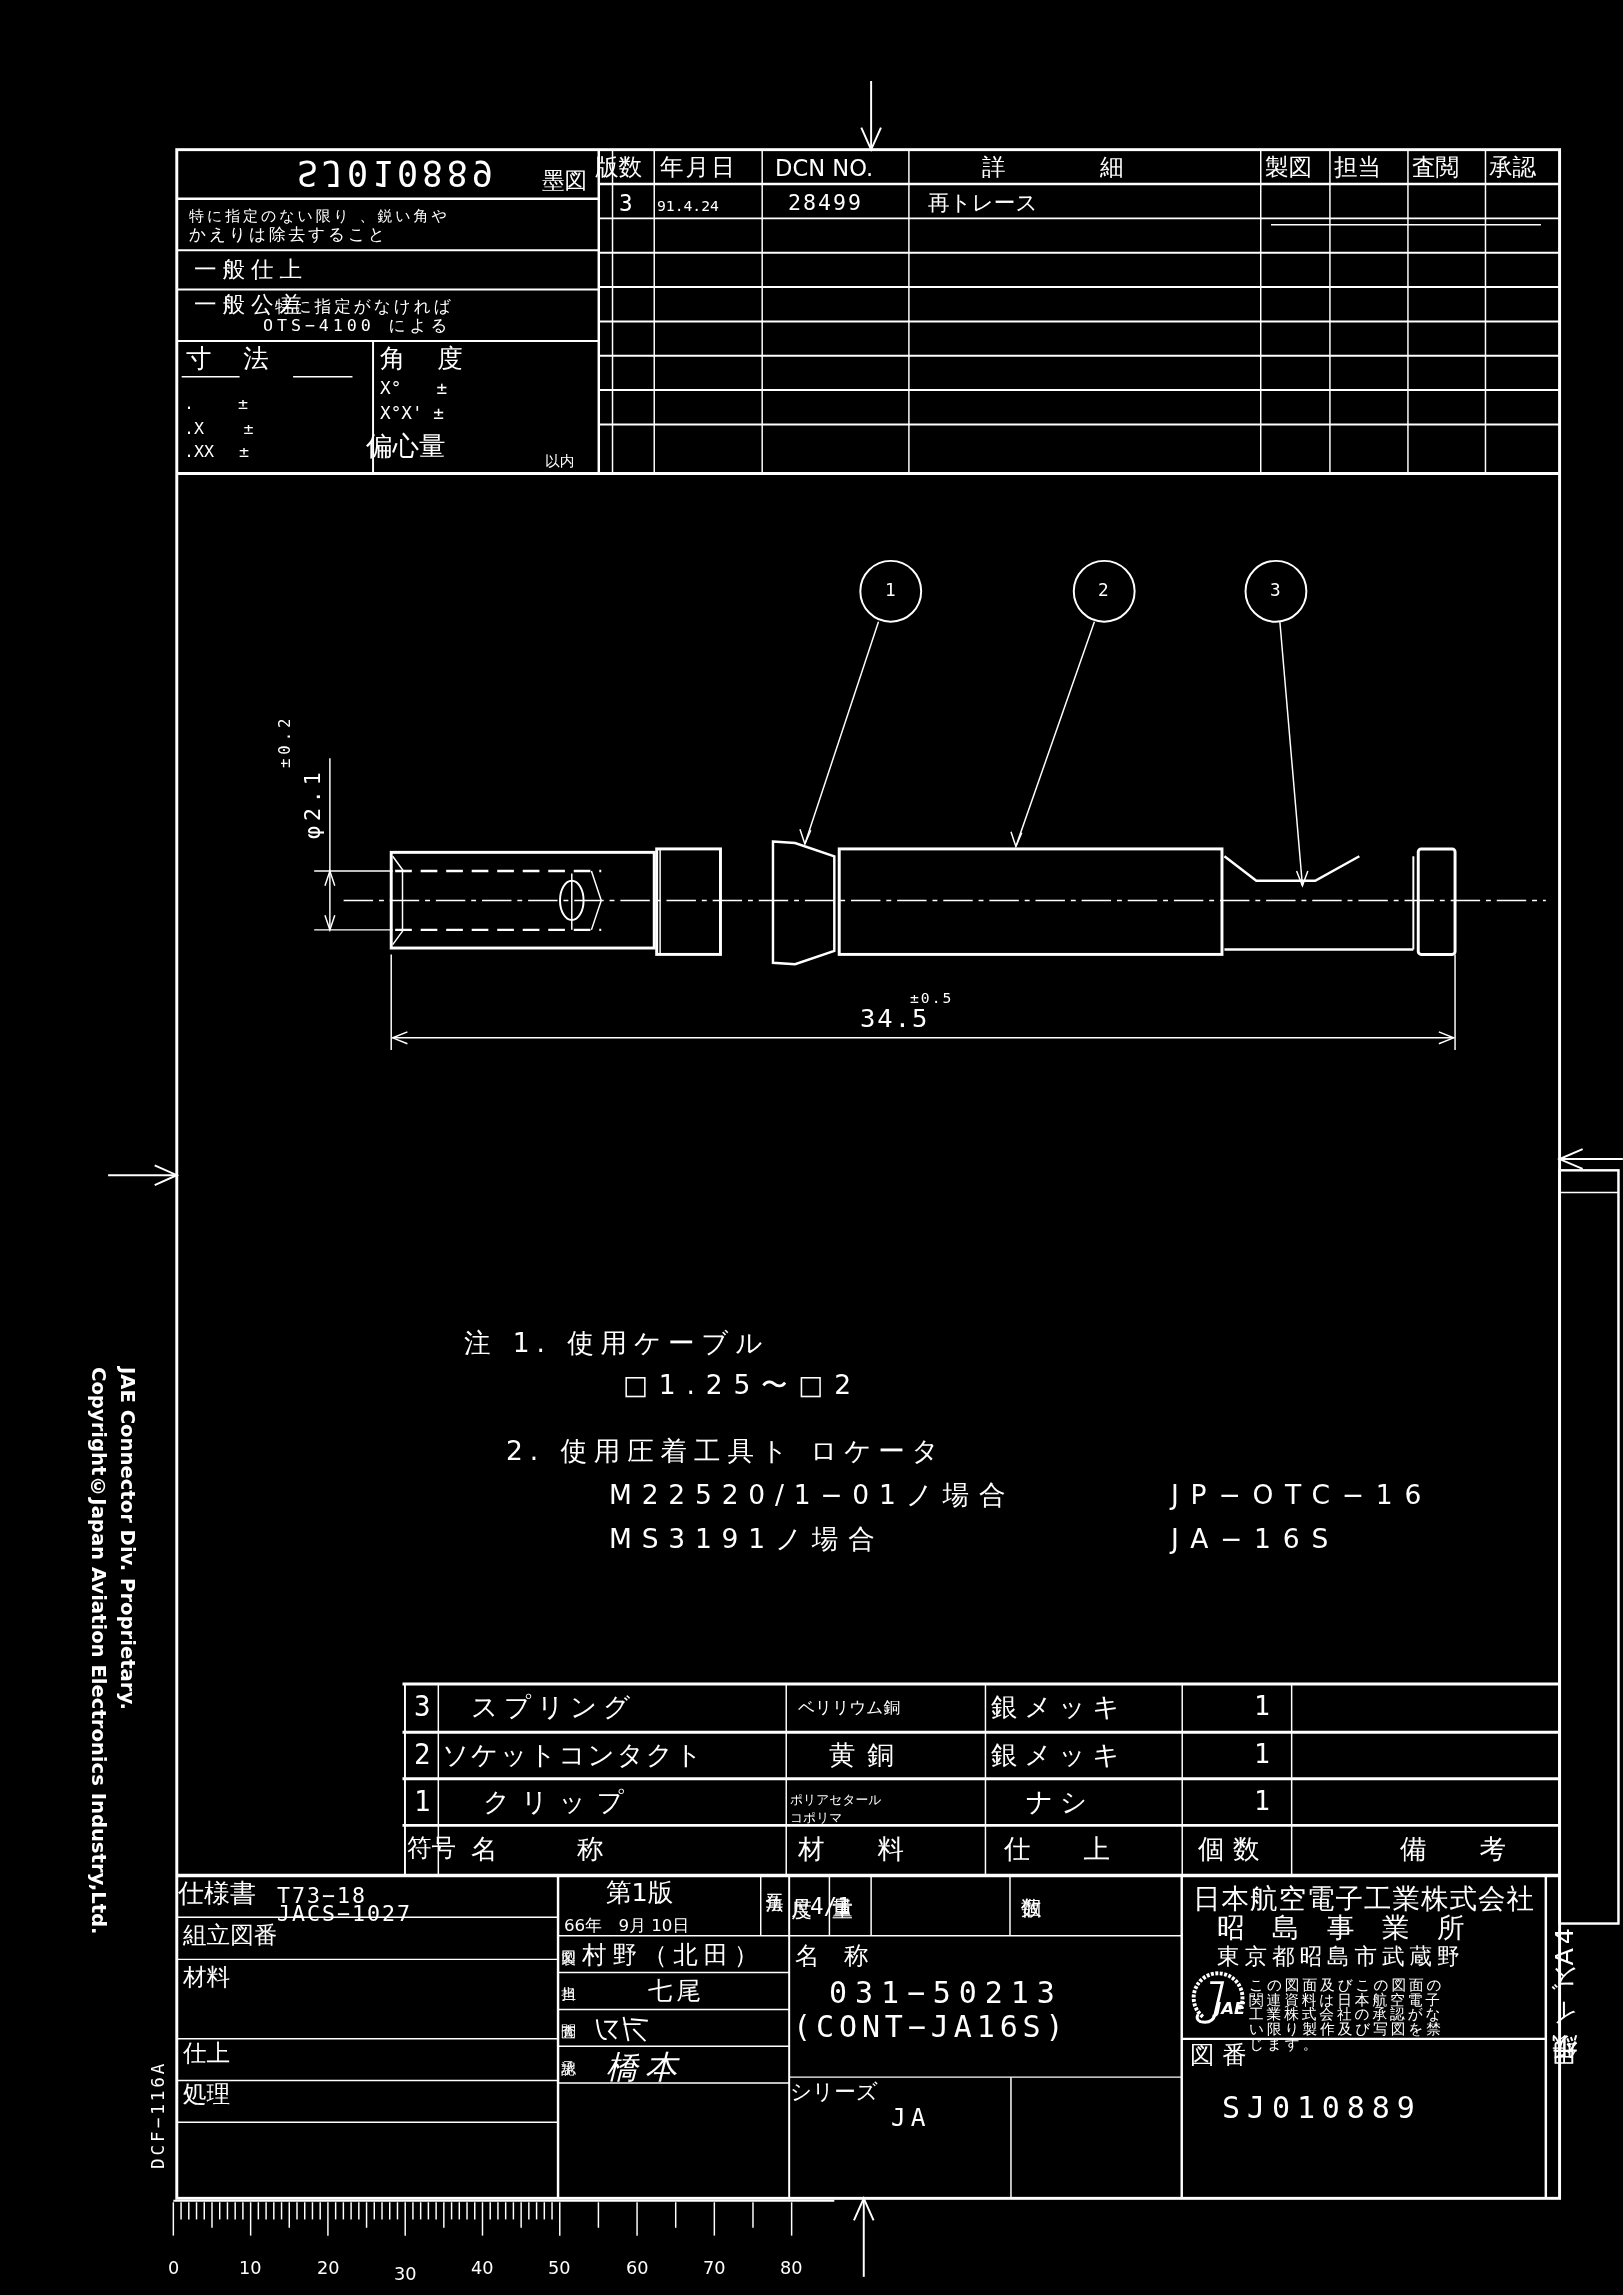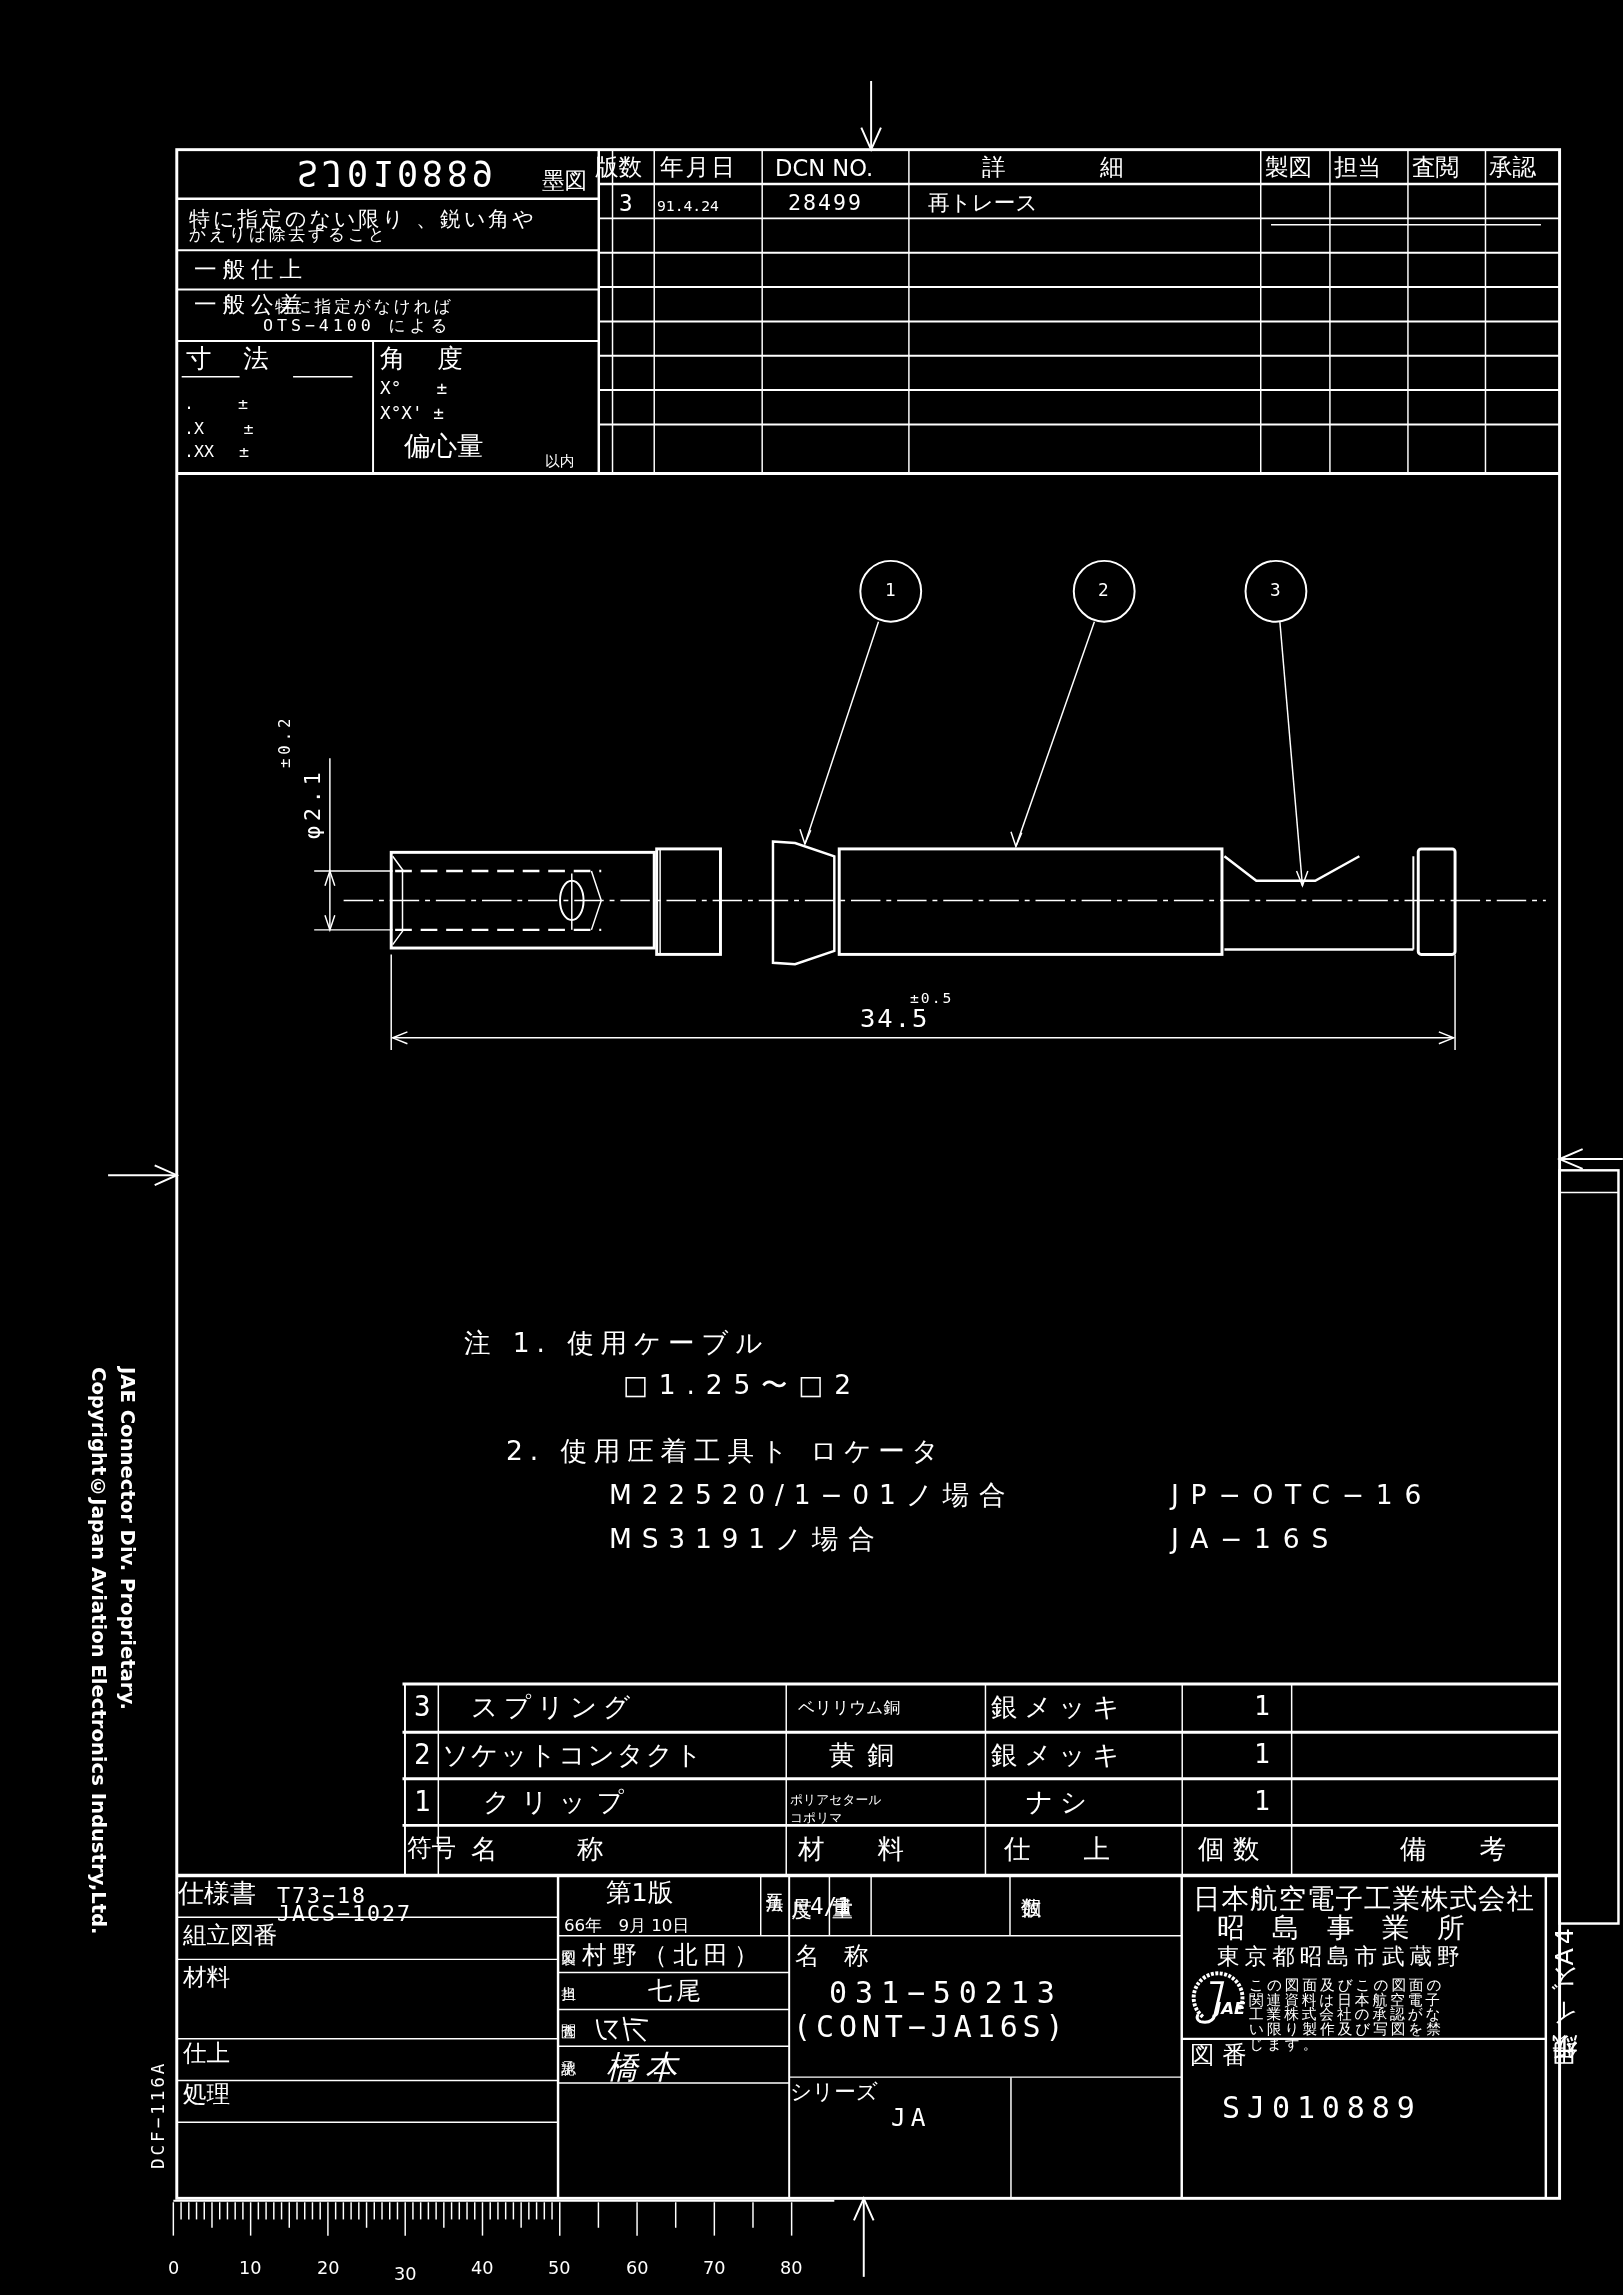--- a/index.html
+++ b/index.html
@@ -206,34 +206,34 @@
       <line x1="1298" x2="1298" y1="4488" y2="4556"></line>
       <line x1="1376.75" x2="1376.75" y1="4488" y2="4540"></line>
       <line x1="1455.5" x2="1455.5" y1="4488" y2="4556"></line>
       <line x1="1534.25" x2="1534.25" y1="4488" y2="4540"></line>
       <line x1="1613" x2="1613" y1="4488" y2="4556"></line>
     </g>
 </svg>
 
 <div class="t mono" style="left:297px;top:155px;font-size:35px;letter-spacing:3.9px;transform:scaleX(-1) rotate(180deg);">SJ010889</div>
 <div class="t" style="left:542px;top:169px;font-size:22.6px;">墨図</div>
-<div class="t" style="left:189px;top:209px;font-size:21px;letter-spacing:2.9px;">特に指定のない限り 、鋭い角や</div>
+<div class="t" style="left:189px;top:209px;font-size:15px;letter-spacing:2.9px;">特に指定のない限り 、鋭い角や</div>
 <div class="t" style="left:189px;top:226px;font-size:16.7px;letter-spacing:2.9px;">かえりは除去すること</div>
 <div class="t" style="left:194px;top:258px;font-size:22.6px;letter-spacing:5.9px;">一般仕上</div>
 <div class="t" style="left:194px;top:293px;font-size:22.6px;letter-spacing:5.9px;">一般公差</div>
 <div class="t" style="left:275px;top:298px;font-size:16.7px;letter-spacing:2.9px;">特に指定がなければ</div>
 <div class="t mono" style="left:263px;top:317px;font-size:16.7px;letter-spacing:3.9px;">OTS−4100 による</div>
 <div class="t" style="left:186px;top:346px;font-size:25.5px;letter-spacing:11.8px;">寸 法</div>
 <div class="t mono" style="left:184px;top:395px;font-size:16.7px;white-space:pre;word-spacing:34px;">. ±</div>
 <div class="t mono" style="left:184px;top:420px;font-size:16.7px;word-spacing:29.4px;">.X ±</div>
 <div class="t mono" style="left:184px;top:443px;font-size:16.7px;word-spacing:14.7px;">.XX ±</div>
 <div class="t" style="left:380px;top:346px;font-size:25.5px;letter-spacing:11.8px;">角 度</div>
 <div class="t mono" style="left:380px;top:380px;font-size:17.7px;word-spacing:24.5px;">X° ±</div>
 <div class="t mono" style="left:380px;top:405px;font-size:17.7px;">X°X' ±</div>
-<div class="t" style="left:404px;top:433px;font-size:26.5px;">偏心量</div>
+<div class="t" style="left:366px;top:433px;font-size:26.5px;">偏心量</div>
 <div class="t" style="left:545px;top:454px;font-size:14.7px;">以内</div>
 
 <div class="t" style="left:595px;top:156px;font-size:23.6px;">版数</div>
 <div class="t" style="left:660px;top:156px;font-size:23.6px;letter-spacing:2px;">年月日</div>
 <div class="t" style="left:775px;top:157px;font-size:22.6px;">DCN NO.</div>
 <div class="t" style="left:982px;top:156px;font-size:23.6px;white-space:pre;">詳　　　　細</div>
 <div class="t" style="left:1265px;top:156px;font-size:23.6px;">製図</div>
 <div class="t" style="left:1334px;top:156px;font-size:23.6px;">担当</div>
 <div class="t" style="left:1412px;top:156px;font-size:23.6px;">査閲</div>
 <div class="t" style="left:1489px;top:156px;font-size:23.6px;">承認</div>

